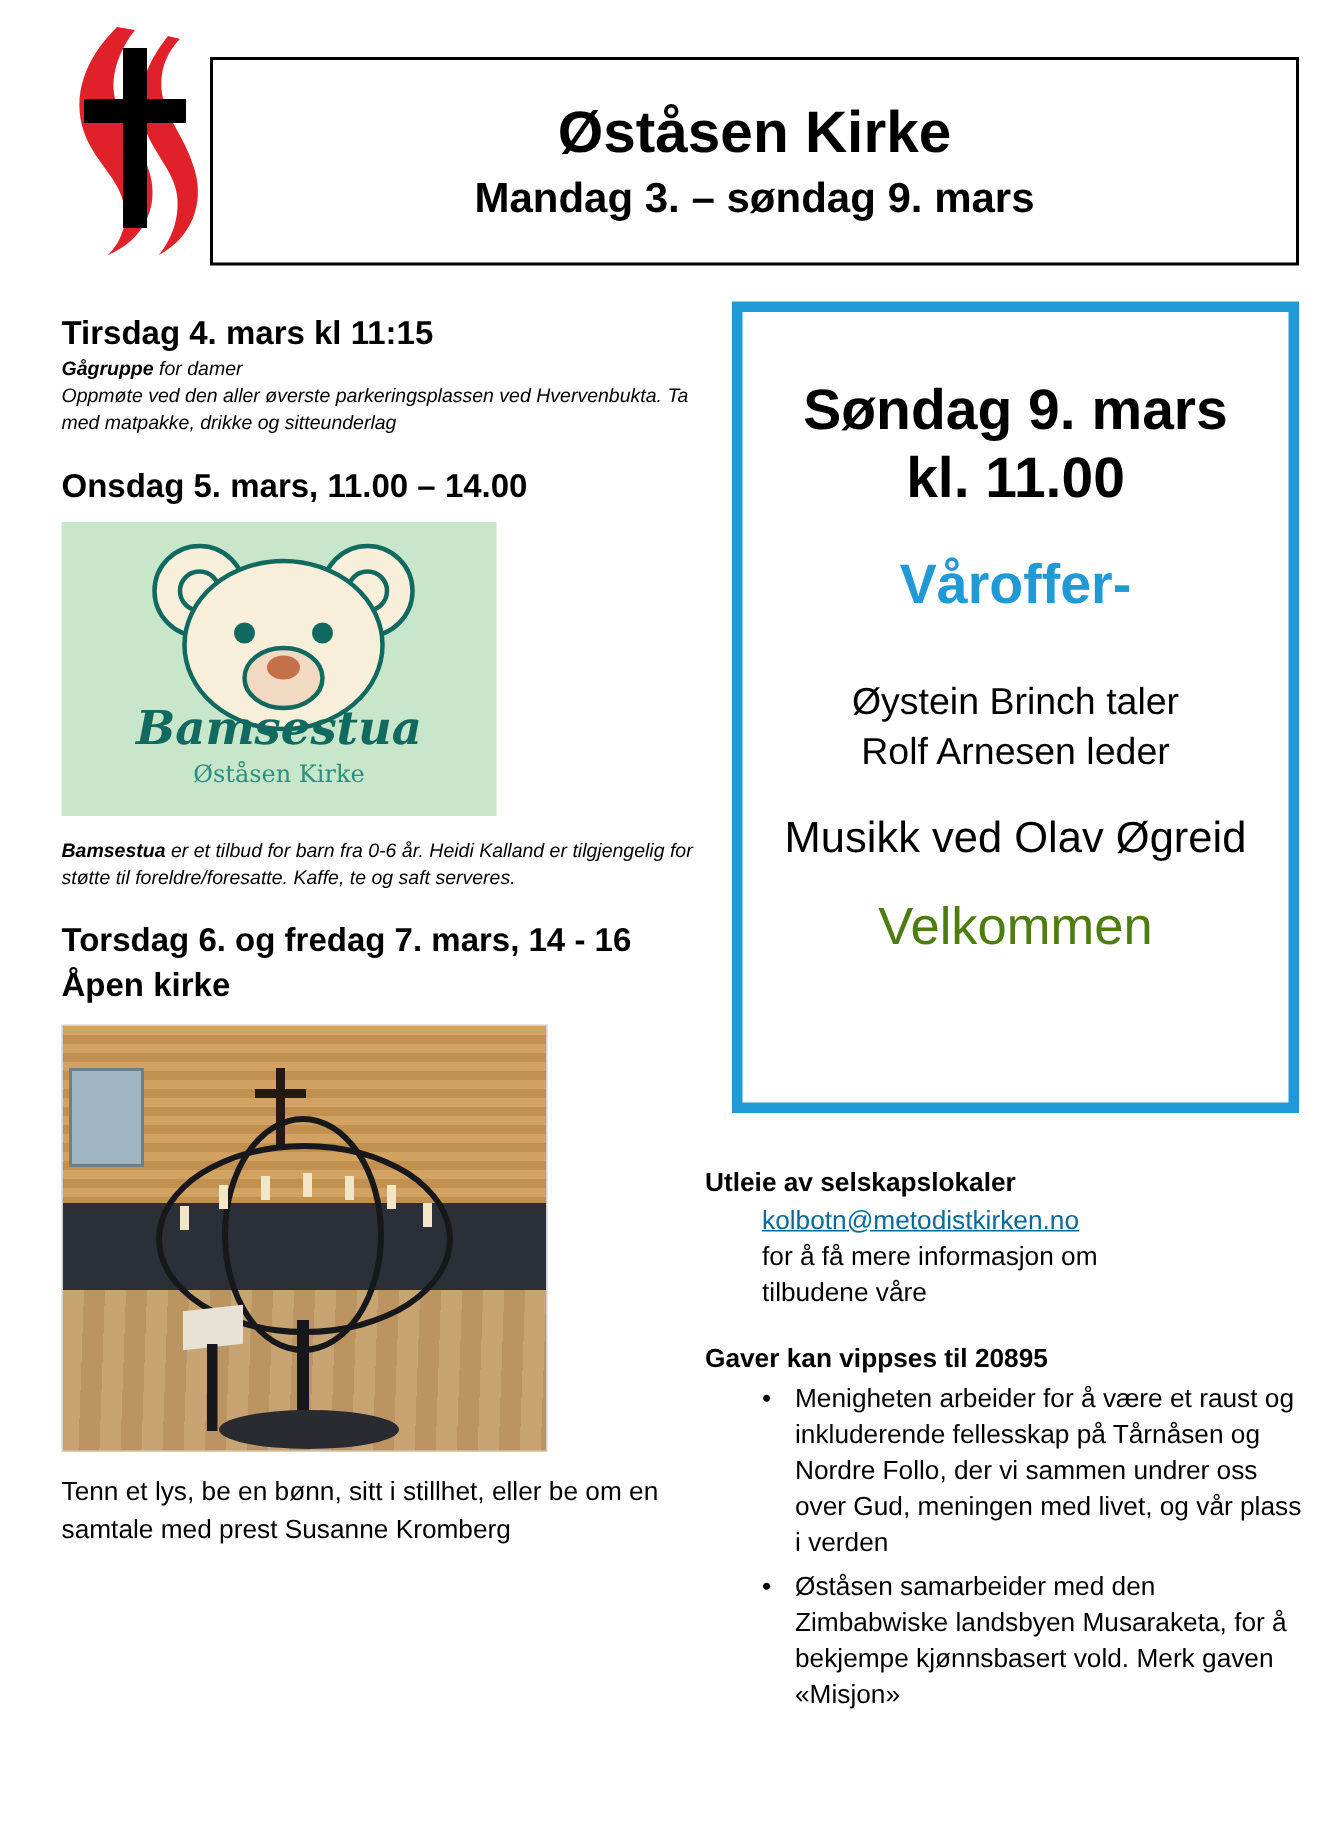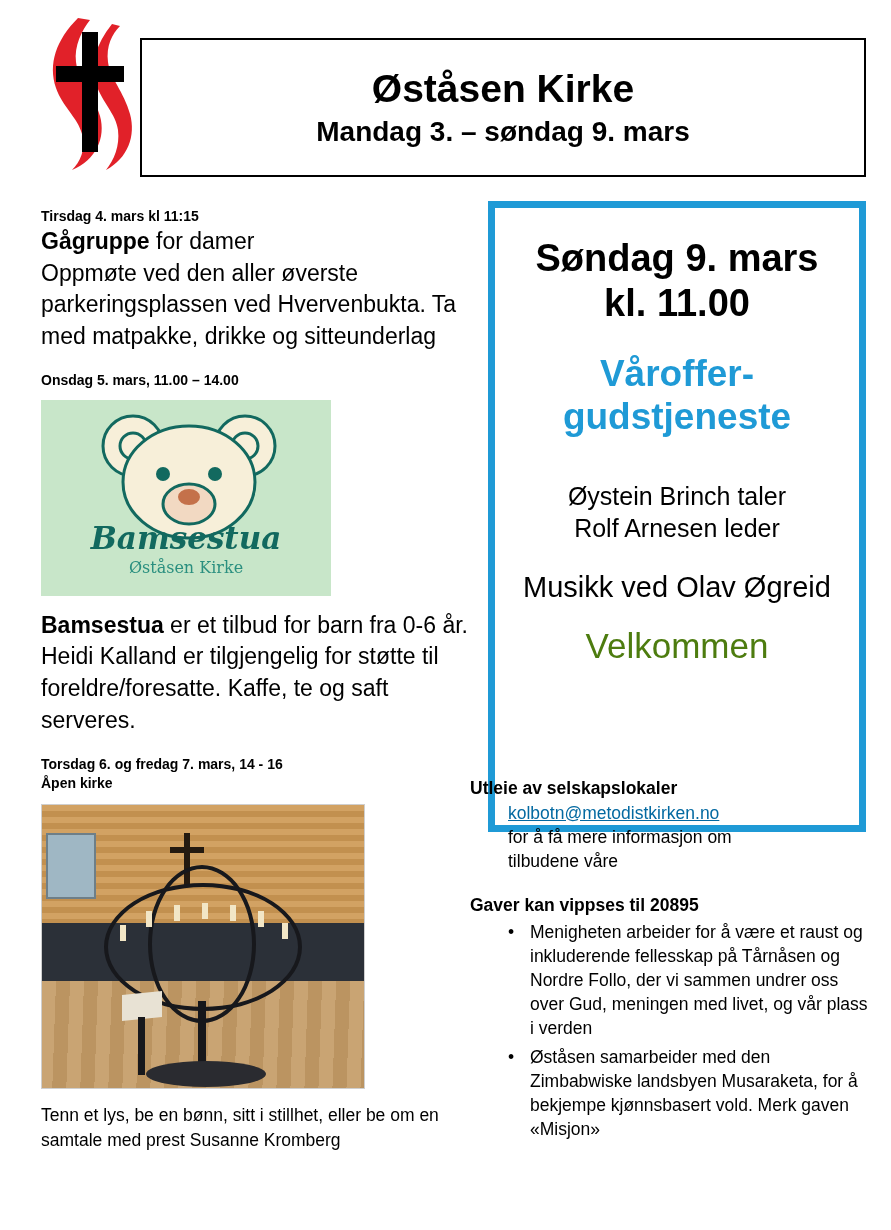--- a/index.html
+++ b/index.html
@@ -57,27 +57,28 @@
   }
 
   
   .left-col {
     position: absolute;
     left: 41px;
     top: 207px;
     width: 430px;
   }
   .evt-head {
-    font-size: 14px;
+    font-size: 22px;
     font-weight: bold;
     line-height: 1.35;
   }
   .evt-body {
-    font-size: 23px;
+    font-size: 13px;
     line-height: 1.38;
+    font-style: italic;
   }
   .evt-body b { font-weight: bold; }
   .block-gap { height: 18px; }
 
   .bamse-img {
     width: 290px;
     height: 196px;
     background: #c8e6c9;
     margin-top: 10px;
     margin-bottom: 14px;
@@ -168,25 +169,25 @@
     font-size: 17.5px;
     line-height: 1.38;
   }
 
   
   .service-box {
     position: absolute;
     left: 488px;
     top: 201px;
     width: 378px;
-    height: 631px;
+    height: 541px;
     border: 7px solid #1f9ad6;
     box-sizing: border-box;
     text-align: center;
-    padding-top: 28px;
+    padding-top: 44px;
   }
   .svc-date {
     font-size: 38px;
     font-weight: bold;
     line-height: 1.18;
   }
   .svc-type {
     color: #1f9ad6;
     font-size: 37px;
     font-weight: bold;
@@ -337,21 +338,20 @@
     <div class="ci-sidepole"></div>
   </div>
 
   <div class="caption">Tenn et lys, be en bønn, sitt i stillhet, eller be om en samtale med prest Susanne Kromberg</div>
 </div>
 
 <div class="service-box">
   <div class="svc-date">Søndag 9. mars</div>
   <div class="svc-date">kl. 11.00</div>
   <div class="svc-type">Våroffer-</div>
-  <div class="svc-type" style="margin-top:0">gudstjeneste</div>
   <div class="svc-people">Øystein Brinch taler</div>
   <div class="svc-people" style="margin-top:0">Rolf Arnesen leder</div>
   <div class="svc-music">Musikk ved Olav Øgreid</div>
   <div class="svc-welcome">Velkommen</div>
 </div>
 
 <div class="right-info">
   <div class="ri-head">Utleie av selskapslokaler</div>
   <div class="ri-body">
     <a class="ri-link" href="#">kolbotn@metodistkirken.no</a>

